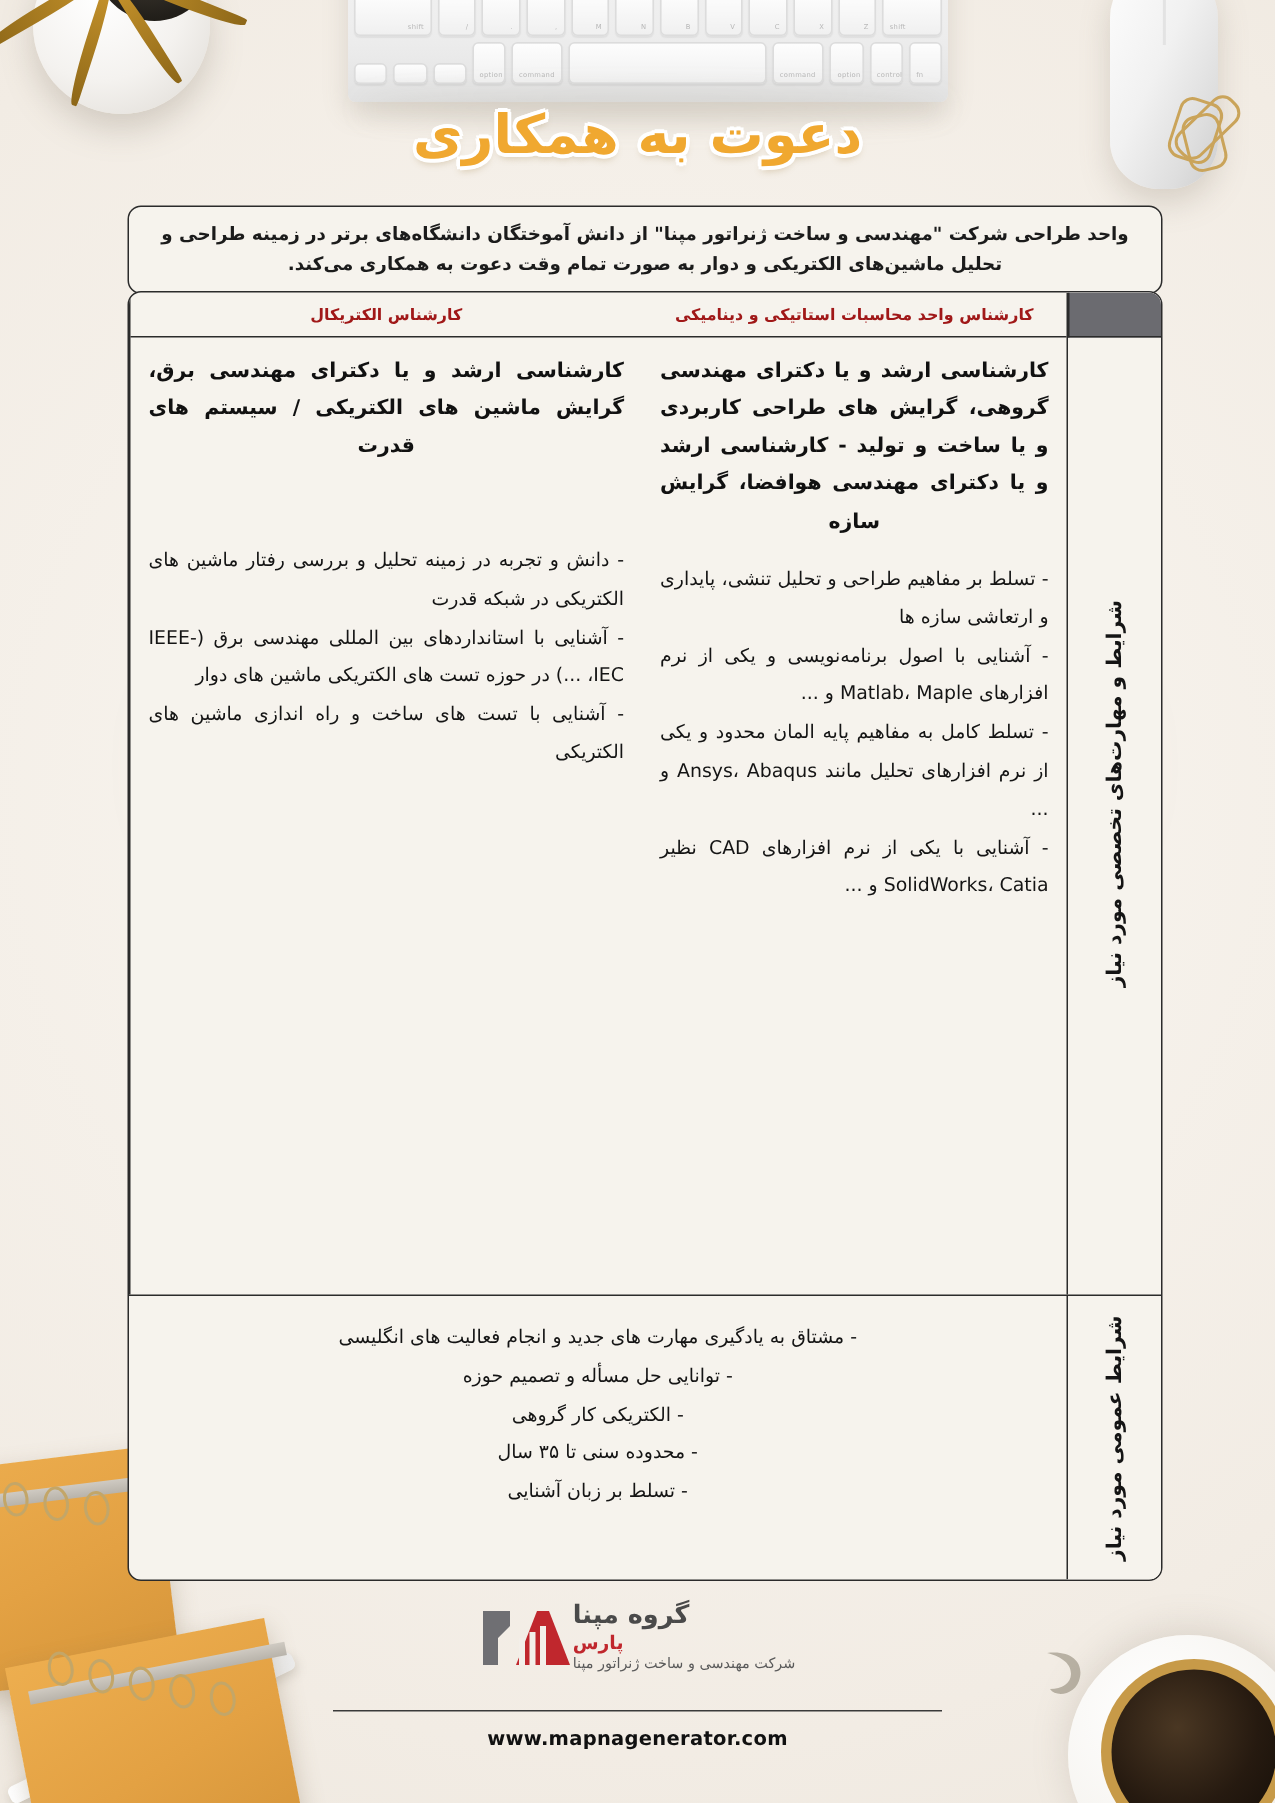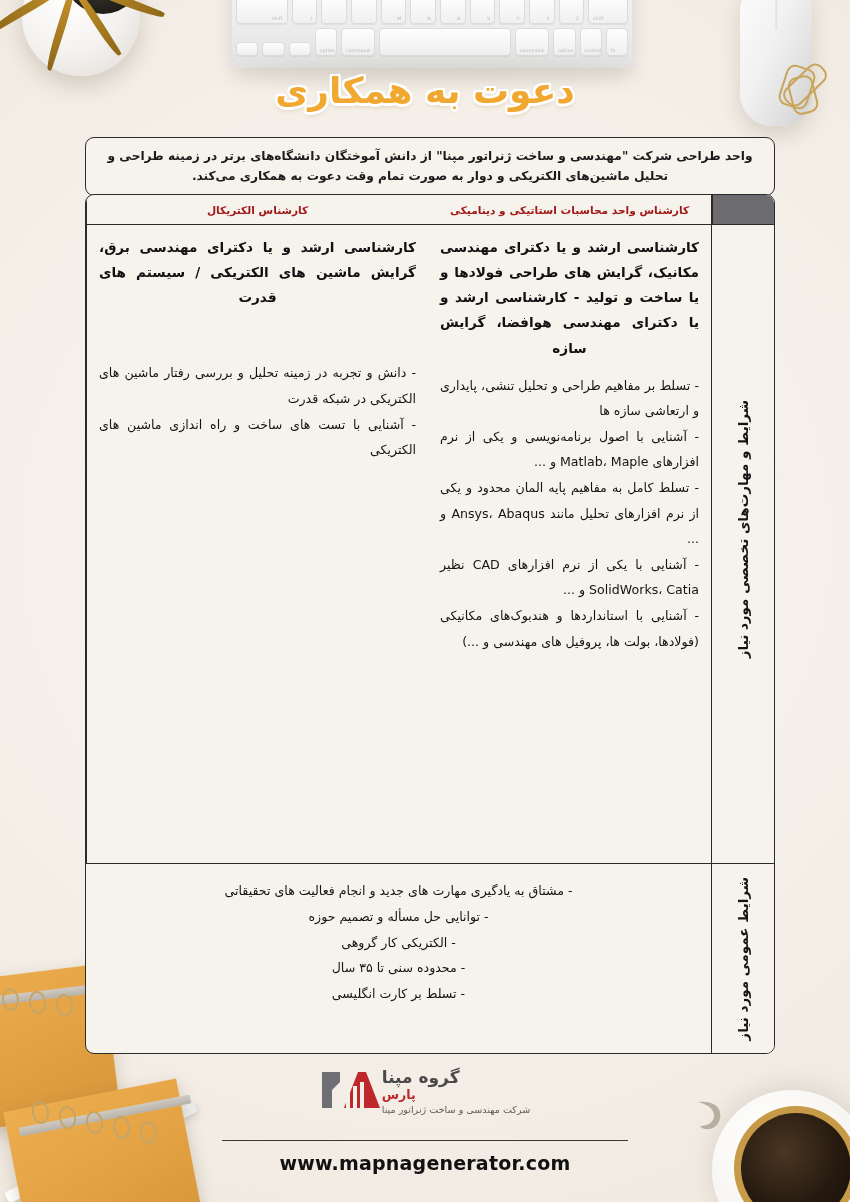--- a/index.html
+++ b/index.html
@@ -110,29 +110,29 @@
   .cbody{padding:6px 12px 10px;font-size:12.6px;color:#141414;line-height:2.0;}
   .cbody .li{text-align:justify;text-align-last:right;margin-bottom:1px;}
 
   .genwrap{flex:1;display:flex;flex-direction:row;border-top:1.6px solid #2b2b2b;}
   .genbody{flex:1;padding:14px 16px;font-size:12.6px;color:#141414;line-height:2.05;}
   .genbody .li{text-align:justify;text-align-last:right;}
 
   
   #footer{position:absolute;bottom:0;left:0;right:0;height:148px;}
   #logo{position:absolute;top:14px;left:0;right:0;display:flex;justify-content:center;
-      align-items:flex-start;gap:0;}
+      align-items:center;gap:0;}
   .logotext{text-align:left;direction:rtl;}
   .lg1{font-size:17px;font-weight:bold;color:#4a4a4a;letter-spacing:1px;line-height:1.1;}
   .lg2{font-size:12.5px;font-weight:bold;color:#C0272D;line-height:1.3;}
   .lg3{font-size:9.6px;color:#5a5a5a;line-height:1.4;white-space:nowrap;}
   .mark{position:relative;width:62px;height:44px;}
   #rule{position:absolute;top:86px;left:222px;width:406px;height:1.4px;background:#3a3a3a;}
   #url{position:absolute;top:98px;left:0;right:0;text-align:center;direction:ltr;
-      font-size:19px;font-weight:bold;color:#111;letter-spacing:.2px;}
+      font-size:13px;font-weight:bold;color:#111;letter-spacing:.2px;}
 </style>
 </head>
 <body>
 
 <div id="bg">
   <div class="pool" style="top:300px;left:120px;width:620px;height:420px;background:rgba(170,160,145,.07)"></div>
 
   <div class="kbd">
     <div class="krow" style="top:58px">
       <div class="key w15">
@@ -249,52 +249,52 @@
   <div class="rowwrap section1">
 
     <div class="sidelabel">
       <span class="vtxt">شرایط و مهارت‌های تخصصی مورد نیاز</span>
     </div>
 
     <div class="cgrey" style="height:auto;width:0;border:0"></div>
 
     <div class="colblock colA">
       <div class="chead">کارشناس واحد محاسبات استاتیکی و دینامیکی</div>
-      <div class="cdeg">کارشناسی ارشد و یا دکترای مهندسی مکانیک، گرایش های طراحی فولادها و یا ساخت و تولید - کارشناسی ارشد و یا دکترای مهندسی هوافضا، گرایش سازه</div>
+      <div class="cdeg">کارشناسی ارشد و یا دکترای مهندسی گروهی، گرایش های طراحی کاربردی و یا ساخت و تولید - کارشناسی ارشد و یا دکترای مهندسی هوافضا، گرایش سازه</div>
       <div class="cbody">
         <div class="li">- تسلط بر مفاهیم طراحی و تحلیل تنشی، پایداری و ارتعاشی سازه ها</div>
         <div class="li">- آشنایی با اصول برنامه‌نویسی و یکی از نرم افزارهای Matlab، Maple و ...</div>
         <div class="li">- تسلط کامل به مفاهیم پایه المان محدود و یکی از نرم افزارهای تحلیل مانند Ansys، Abaqus و ...</div>
         <div class="li">- آشنایی با یکی از نرم افزارهای CAD نظیر SolidWorks، Catia و ...</div>
-        <div class="li">- آشنایی با استانداردها و هندبوک‌های مکانیکی (فولادها، بولت ها، پروفیل های مهندسی و ...)</div>
       </div>
     </div>
 
     <div class="colblock colB">
       <div class="chead">کارشناس الکتریکال</div>
       <div class="cdeg">کارشناسی ارشد و یا دکترای مهندسی برق، گرایش ماشین های الکتریکی / سیستم های قدرت</div>
       <div class="cbody" style="padding-top:44px">
         <div class="li">- دانش و تجربه در زمینه تحلیل و بررسی رفتار ماشین های الکتریکی در شبکه قدرت</div>
+        <div class="li">- آشنایی با استانداردهای بین المللی مهندسی برق (IEEE-IEC، ...) در حوزه تست های الکتریکی ماشین های دوار</div>
         <div class="li">- آشنایی با تست های ساخت و راه اندازی ماشین های الکتریکی</div>
       </div>
     </div>
   </div>
 
   <div style="position:absolute;top:0;right:0;width:62px;height:30px;background:#6b6b70;border-bottom:1.4px solid #2b2b2b;border-left:1.4px solid #2b2b2b;box-sizing:border-box"></div>
 
   <div class="genwrap">
     <div class="sidelabel">
       <span class="vtxt">شرایط عمومی مورد نیاز</span>
     </div>
     <div class="genbody">
-      <div class="li" style="text-align-last:center">- مشتاق به یادگیری مهارت های جدید و انجام فعالیت های تحقیقاتی</div>
+      <div class="li" style="text-align-last:center">- مشتاق به یادگیری مهارت های جدید و انجام فعالیت های انگلیسی</div>
       <div class="li" style="text-align-last:center">- توانایی حل مسأله و تصمیم حوزه</div>
       <div class="li" style="text-align-last:center">- الکتریکی کار گروهی</div>
       <div class="li" style="text-align-last:center">- محدوده سنی تا ۳۵ سال</div>
-      <div class="li" style="text-align-last:center">- تسلط بر کارت انگلیسی</div>
+      <div class="li" style="text-align-last:center">- تسلط بر زبان آشنایی</div>
     </div>
   </div>
 </div>
 
 <div id="footer">
   <div id="logo">
     <div class="logotext">
       <div class="lg1">گروه مپنا</div>
       <div class="lg2">پارس</div>
       <div class="lg3">شرکت مهندسی و ساخت ژنراتور مپنا</div>

